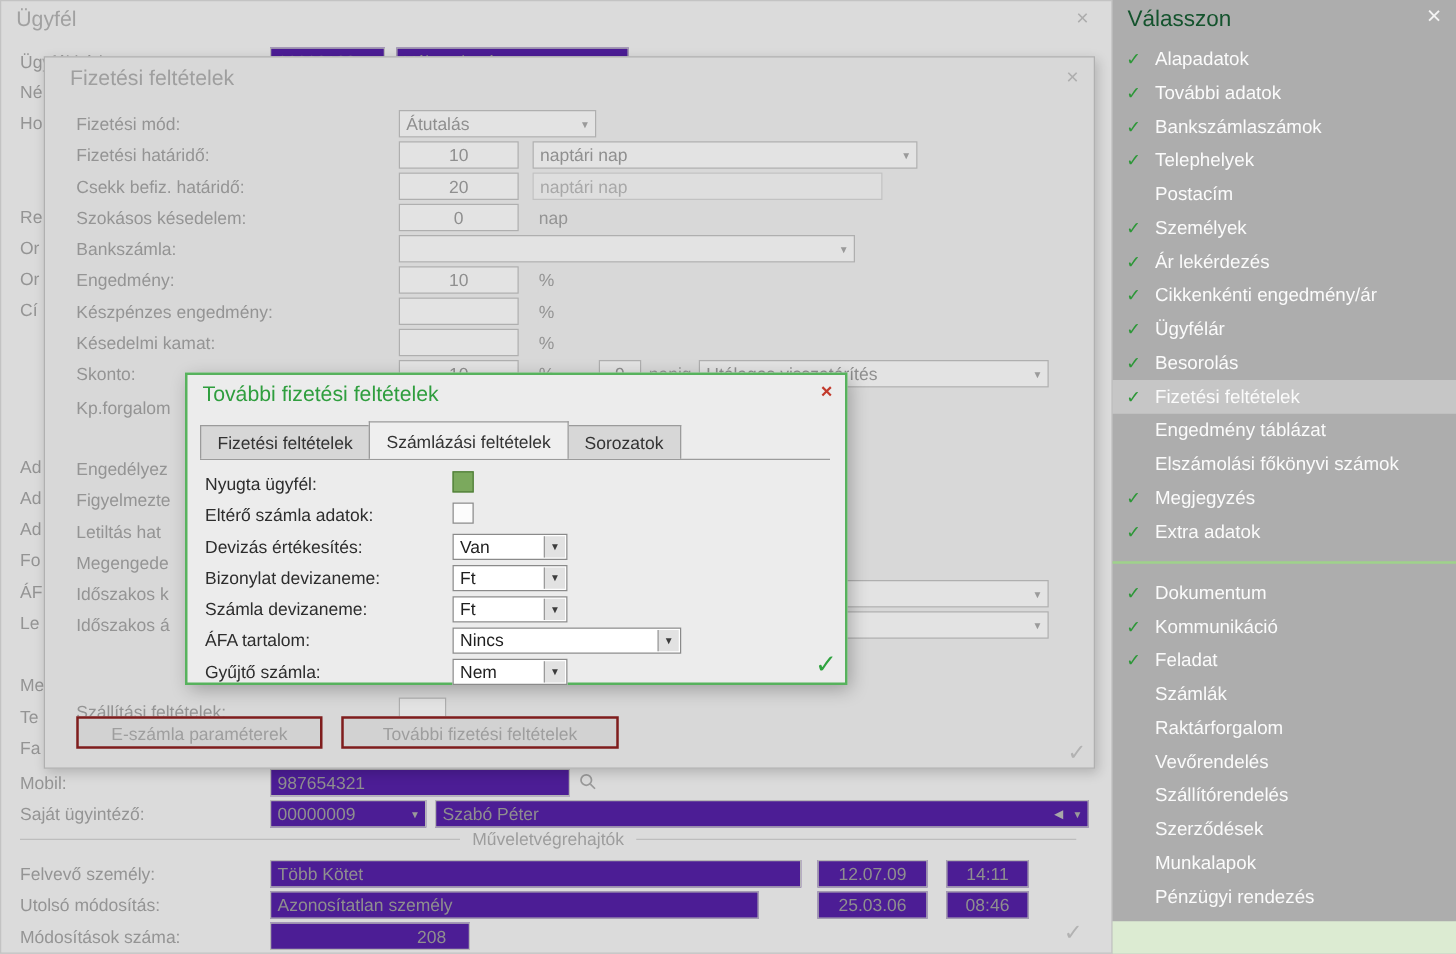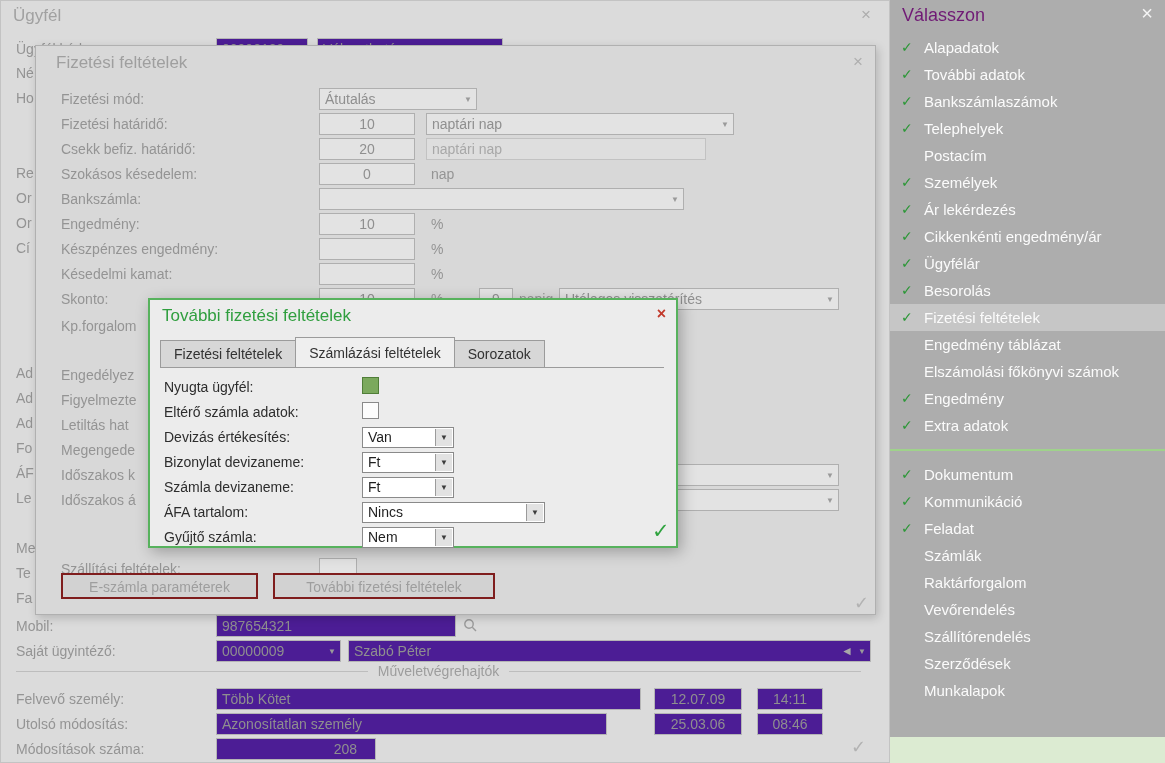--- a/index.html
+++ b/index.html
@@ -48,21 +48,21 @@
   .checkbox.checked{background:#7ba95d;border-color:#507e38;}
   .live{position:absolute;height:21px;line-height:19px;padding:0 20px 0 5px;background:#fff;border:1px solid #8a8a8a;
         color:#1f1f1f;white-space:nowrap;box-sizing:border-box;}
   .live .arrbtn{position:absolute;right:1px;top:1px;bottom:1px;width:16px;background:#e2e2e2;border-left:1px solid #9b9b9b;
         font-size:8px;color:#3c3c3c;display:flex;align-items:center;justify-content:center;}
   .okcheck{position:absolute;color:#2fa33f;font-size:21px;font-weight:bold;}
 
   
   #sidebar{position:absolute;right:0;top:0;width:275px;height:763px;background:#adadad;}
   .sb-header{position:relative;height:34px;}
-  .sb-title{position:absolute;left:12px;top:5px;font-size:18px;color:#701a75;}
+  .sb-title{position:absolute;left:12px;top:5px;font-size:18px;color:#14532d;}
   .sb-close{position:absolute;right:12px;top:2px;font-size:20px;color:#f4f4f4;}
   .sb-item{position:relative;height:27px;line-height:27px;padding-left:34px;font-size:15px;color:#fbfbfb;white-space:nowrap;}
   .sb-item.selected{background:#c6c6c6;}
   .sb-check{position:absolute;left:11px;top:0;font-size:14px;color:#2c9737;}
   .sb-divider{height:2px;background:#9fd28b;margin:10px 0;}
   .sb-footer{position:absolute;left:0;right:0;bottom:0;height:26px;background:#dcebd2;}
 </style>
 </head>
 <body>
 
@@ -331,21 +331,21 @@
         <span>Engedmény táblázat</span>
       </div>
 
       <div class="sb-item">
         
         <span>Elszámolási főkönyvi számok</span>
       </div>
 
       <div class="sb-item">
         <span class="sb-check">✓</span>
-        <span>Engedmény</span>
+        <span>Megjegyzés</span>
       </div>
 
       <div class="sb-item">
         <span class="sb-check">✓</span>
         <span>Extra adatok</span>
       </div>
     </div>
 
   <div class="sb-divider"></div>
 
@@ -389,16 +389,20 @@
       <div class="sb-item">
         
         <span>Szerződések</span>
       </div>
 
       <div class="sb-item">
         
         <span>Munkalapok</span>
       </div>
 
+      <div class="sb-item">
+        
+        <span>Pénzügyi rendezés</span>
+      </div>
     </div>
 
   <div class="sb-footer"></div>
 </div>
 
 </body></html>

